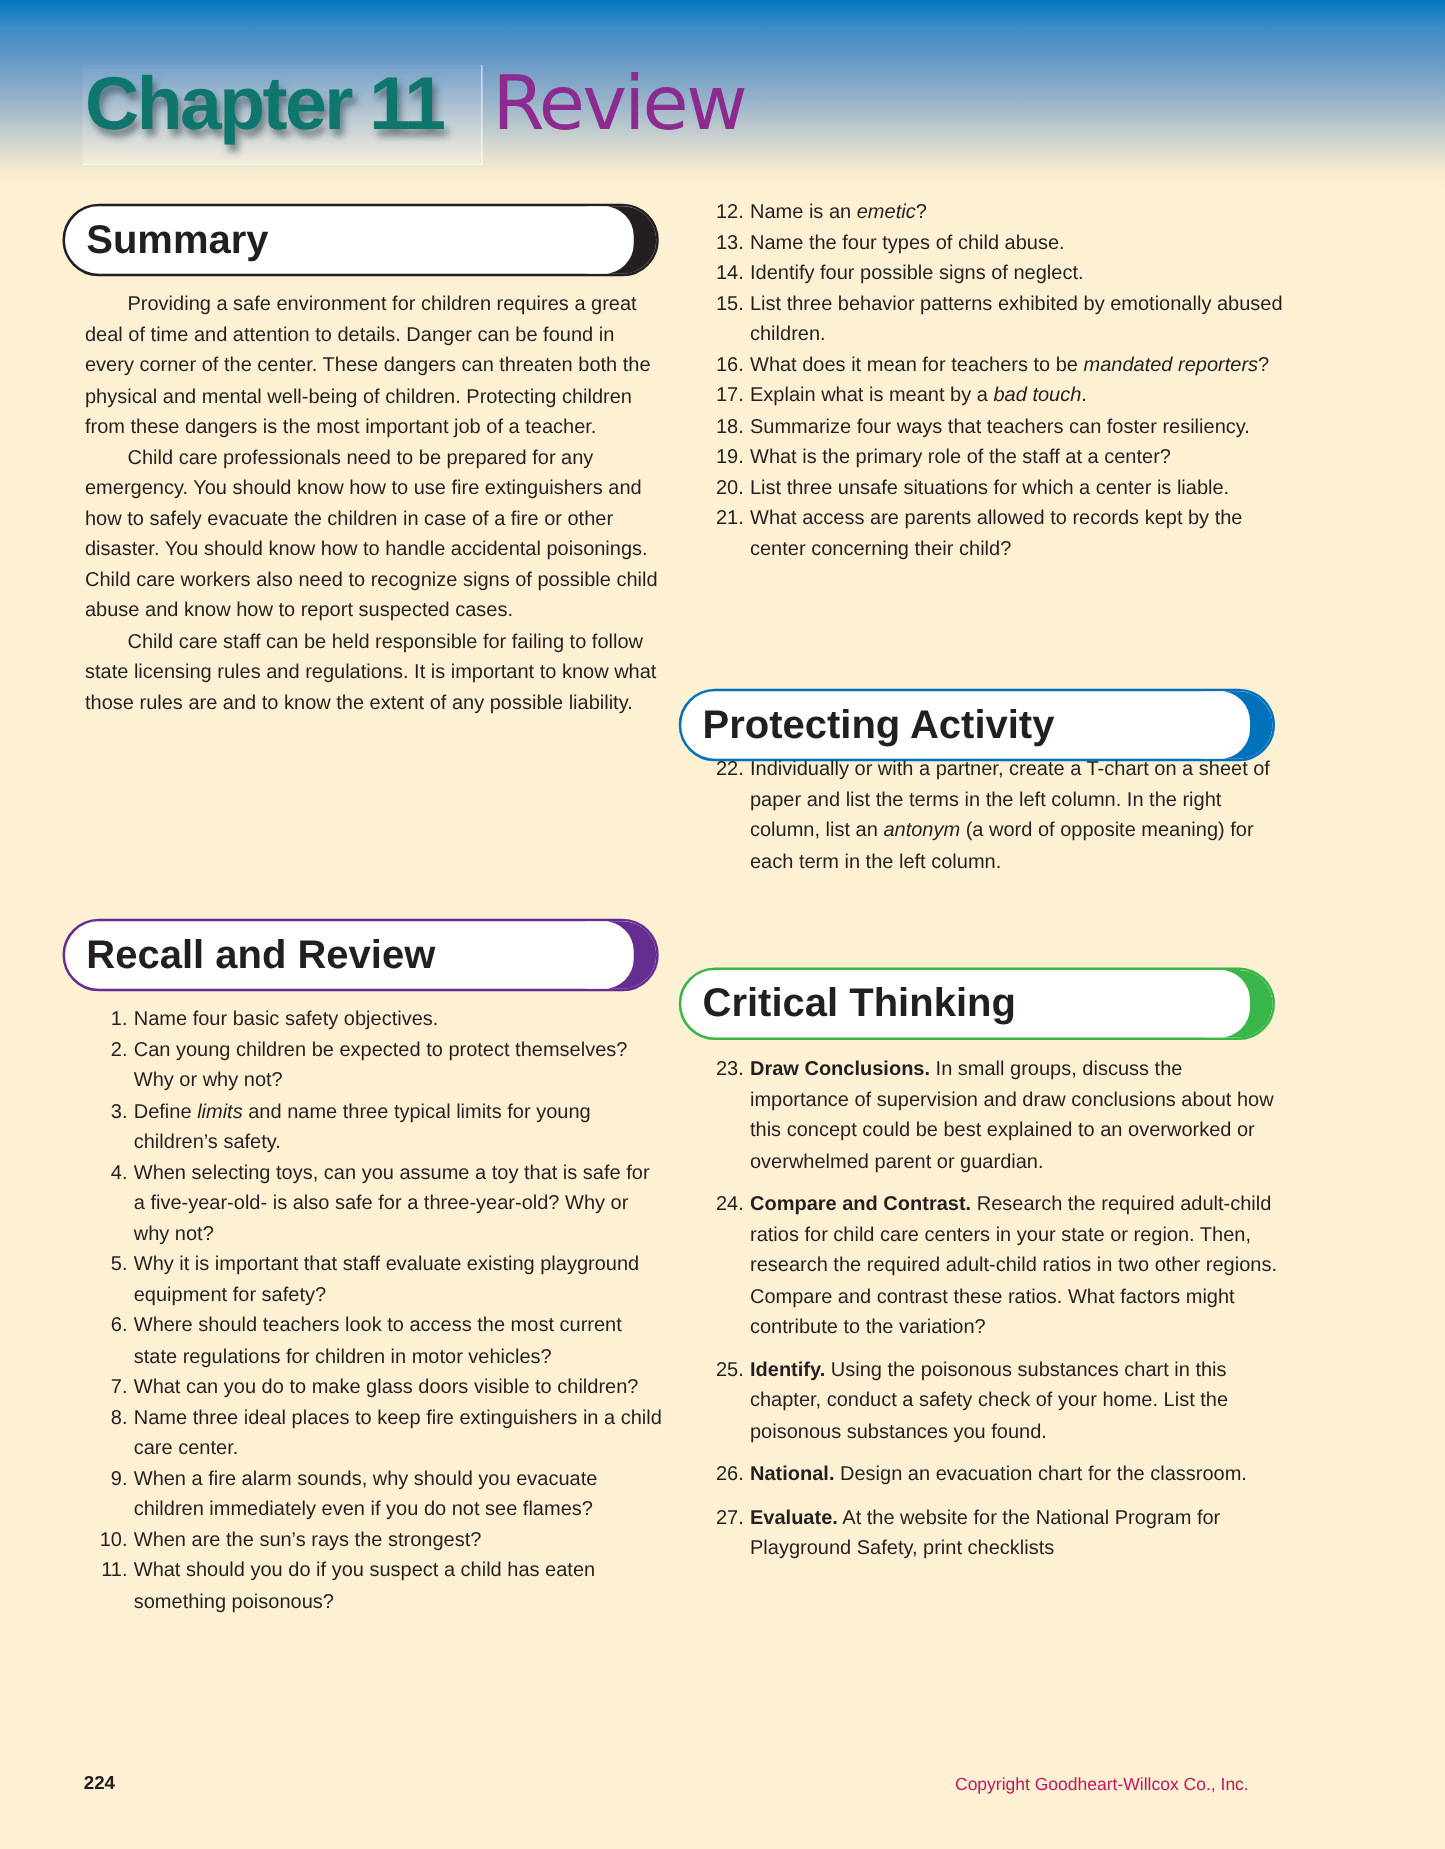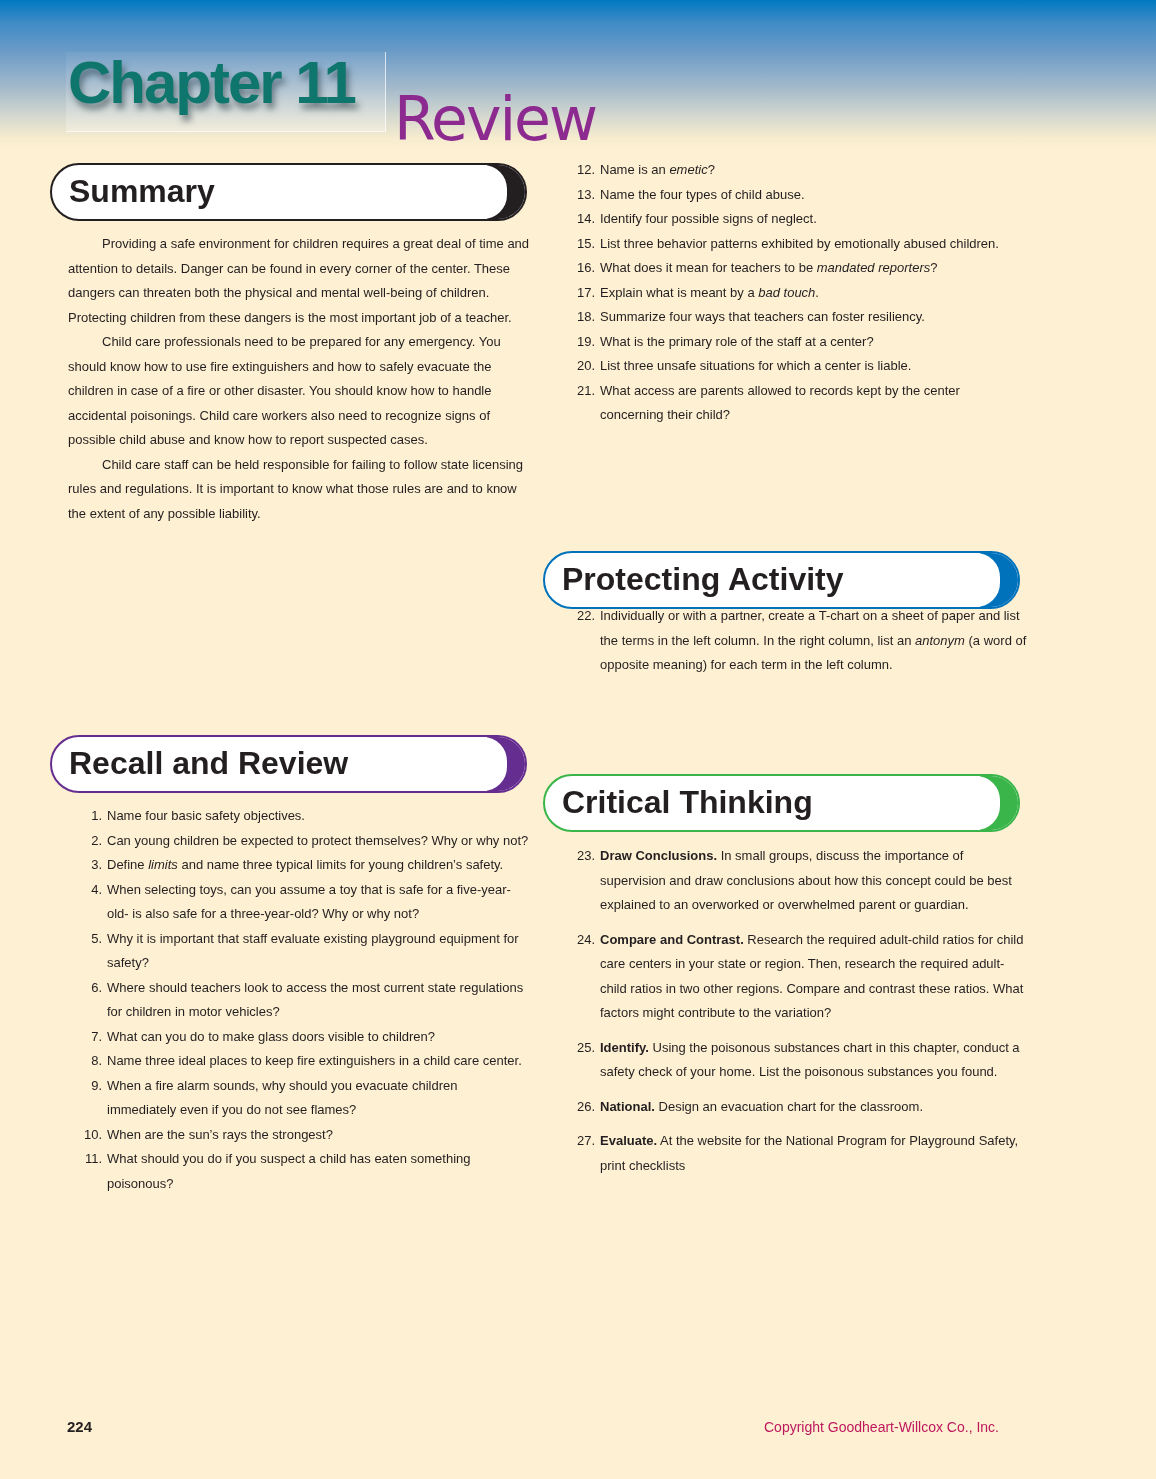--- a/index.html
+++ b/index.html
@@ -28,21 +28,20 @@
       color: #0f766e;
       text-shadow: 3px 6px 6px rgba(40,60,70,0.55);
       white-space: nowrap;
     }
     .title-review {
       position: absolute; left: 394px; top: 48px;
       font-family: "DejaVu Sans", sans-serif;
       font-size: 60px; letter-spacing: -2px;
       color: #8d2a90;
       white-space: nowrap;
-      margin-top: 36px;
     }
     .section-head {
       position: absolute; height: 58px;
       border-radius: 29px;
       background: #fff;
       border: 2px solid #a3a3a3;
       overflow: hidden;
     }
     .section-head .cap {
       position: absolute; right: -2px; top: -2px; bottom: -2px; width: 40px;
@@ -52,21 +51,21 @@
       content: ""; position: absolute; left: -18px; top: 2px; bottom: 2px; width: 38px;
       background: #fff; border-radius: 0 24px 24px 0;
     }
     .section-head .label {
       position: absolute; left: 17px; top: 8px;
       font-weight: bold; font-size: 32px; color: #231f20;
       white-space: nowrap;
     }
     .body-text {
       position: absolute;
-      font-size: 13px; line-height: 24.5px;
+      font-size: 16px; line-height: 24.5px;
       color: #231f20;
     }
     .para { text-indent: 34px; }
     .qlist { list-style: none; }
     .qlist li { position: relative; padding-left: 33px; }
     .qlist li .num {
       position: absolute; left: -6px; width: 34px; text-align: right;
     }
     .ct li { margin-bottom: 10px; }
     em { font-style: italic; }

